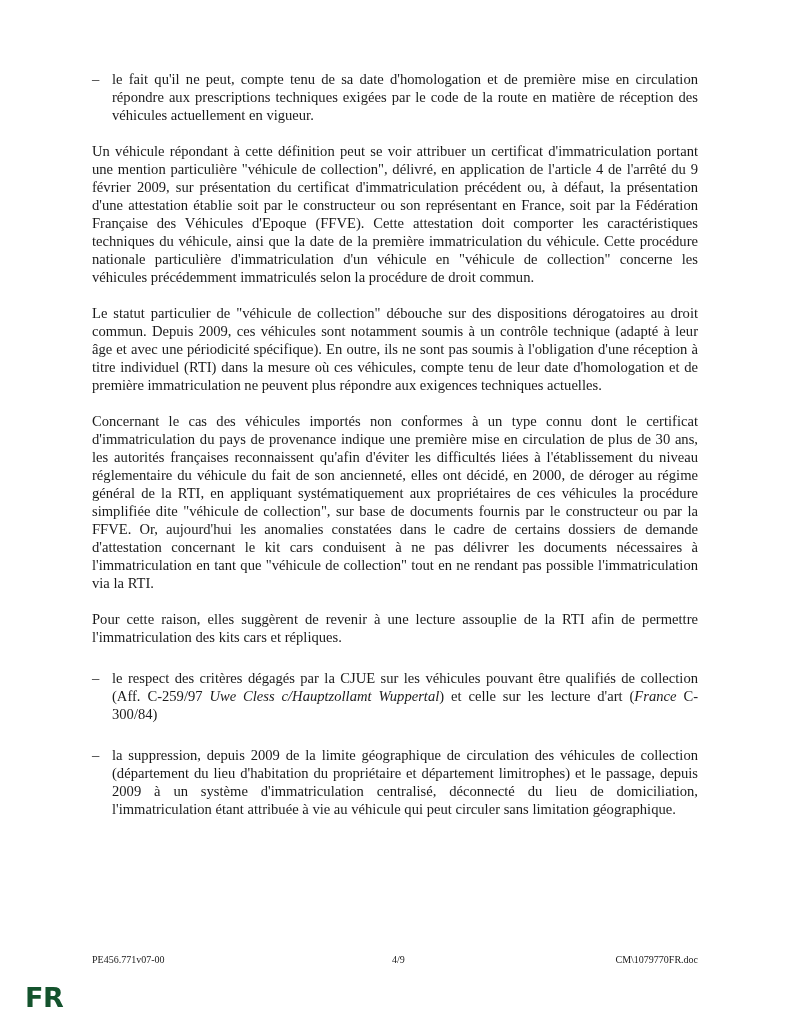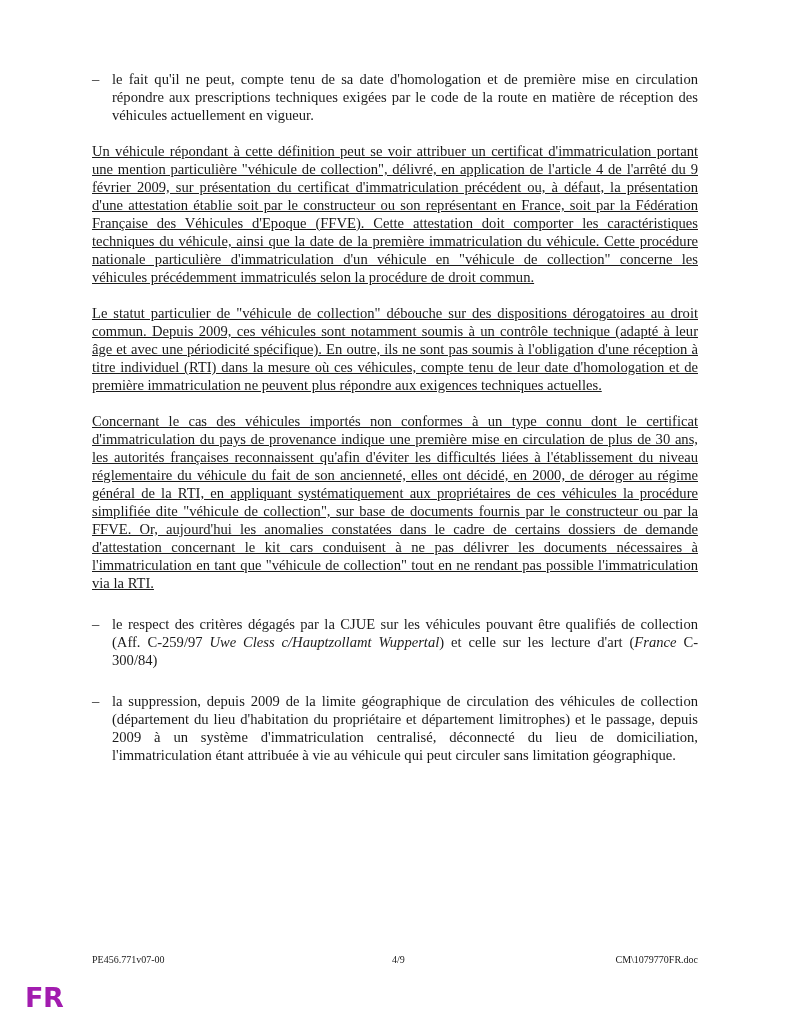--- a/index.html
+++ b/index.html
@@ -19,21 +19,20 @@
       position: absolute;
       left: 92px;
       top: 47px;
       width: 606px;
       font-size: 14.6px;
       line-height: 18px;
     }
     .para {
       margin: 0 0 18px 0;
       text-align: justify;
-      text-decoration: underline;
     }
     .para.tight {
       margin-bottom: 0;
     }
     .list-item {
       position: relative;
       padding-left: 20px;
       text-align: justify;
       margin: 0 0 18px 0;
     }
@@ -62,41 +61,42 @@
     .footer .center { position: absolute; left: 300px; top: 0; }
     .footer .right { position: absolute; right: 0; top: 0; }
     .lang-mark {
       position: absolute;
       left: 25px;
       top: 981px;
       font-family: "DejaVu Sans", "Liberation Sans", sans-serif;
       font-weight: bold;
       font-size: 27px;
       line-height: 34px;
-      color: #a21caf;
+      color: #14532d;
       letter-spacing: -0.5px;
     }
   </style>
 </head>
 <body>
 
 <div class="page">
 
   <div class="list-item">
     <span class="dash">–</span>
     <span class="list-text">le fait qu'il ne peut, compte tenu de sa date d'homologation et de première mise en circulation répondre aux prescriptions techniques exigées par le code de la route en matière de réception des véhicules actuellement en vigueur.</span>
   </div>
 
   <p class="para">Un véhicule répondant à cette définition peut se voir attribuer un certificat d'immatriculation portant une mention particulière "véhicule de collection", délivré, en application de l'article 4 de l'arrêté du 9 février 2009, sur présentation du certificat d'immatriculation précédent ou, à défaut, la présentation d'une attestation établie soit par le constructeur ou son représentant en France, soit par la Fédération Française des Véhicules d'Epoque (FFVE). Cette attestation doit comporter les caractéristiques techniques du véhicule, ainsi que la date de la première immatriculation du véhicule. Cette procédure nationale particulière d'immatriculation d'un véhicule en "véhicule de collection" concerne les véhicules précédemment immatriculés selon la procédure de droit commun.</p>
 
   <p class="para">Le statut particulier de "véhicule de collection" débouche sur des dispositions dérogatoires au droit commun. Depuis 2009, ces véhicules sont notamment soumis à un contrôle technique (adapté à leur âge et avec une périodicité spécifique). En outre, ils ne sont pas soumis à l'obligation d'une réception à titre individuel (RTI) dans la mesure où ces véhicules, compte tenu de leur date d'homologation et de première immatriculation ne peuvent plus répondre aux exigences techniques actuelles.</p>
 
   <p class="para">Concernant le cas des véhicules importés non conformes à un type connu dont le certificat d'immatriculation du pays de provenance indique une première mise en circulation de plus de 30 ans, les autorités françaises reconnaissent qu'afin d'éviter les difficultés liées à l'établissement du niveau réglementaire du véhicule du fait de son ancienneté, elles ont décidé, en 2000, de déroger au régime général de la RTI, en appliquant systématiquement aux propriétaires de ces véhicules la procédure simplifiée dite "véhicule de collection", sur base de documents fournis par le constructeur ou par la FFVE. Or, aujourd'hui les anomalies constatées dans le cadre de certains dossiers de demande d'attestation concernant le kit cars conduisent à ne pas délivrer les documents nécessaires à l'immatriculation en tant que "véhicule de collection" tout en ne rendant pas possible l'immatriculation via la RTI.</p>
 
 
+  <p class="para tight">Pour cette raison, elles suggèrent de revenir à une lecture assouplie de la RTI afin de permettre l'immatriculation des kits cars et répliques.</p>
 
 
   <div class="list-item">
     <span class="dash">–</span>
     <span class="list-text"><span>le respect des critères dégagés par la CJUE sur les véhicules pouvant être qualifiés de collection (Aff. C-259/97 </span><em>Uwe Cless c/Hauptzollamt Wuppertal</em><span>) et celle sur les lecture d'art (</span><em>France</em><span> C-300/84)</span></span>
   </div>
 
   <div class="list-item">
     <span class="dash">–</span>
     <span class="list-text">la suppression, depuis 2009 de la limite géographique de circulation des véhicules de collection (département du lieu d'habitation du propriétaire et département limitrophes) et le passage, depuis 2009 à un système d'immatriculation centralisé, déconnecté du lieu de domiciliation, l'immatriculation étant attribuée à vie au véhicule qui peut circuler sans limitation géographique.</span>

